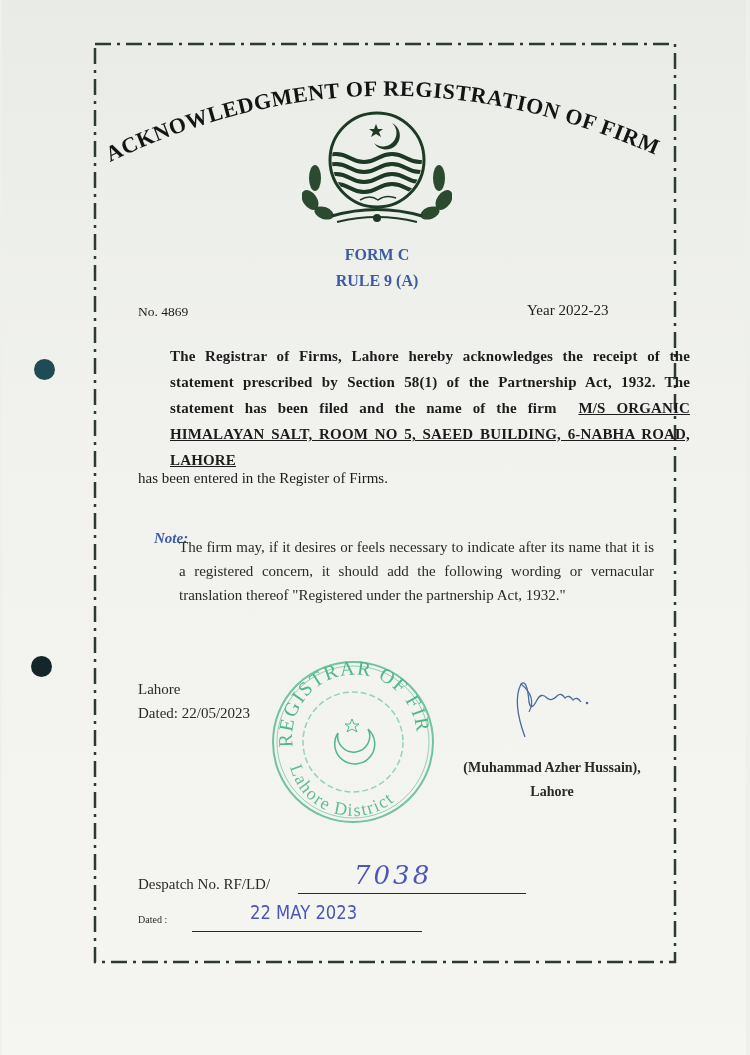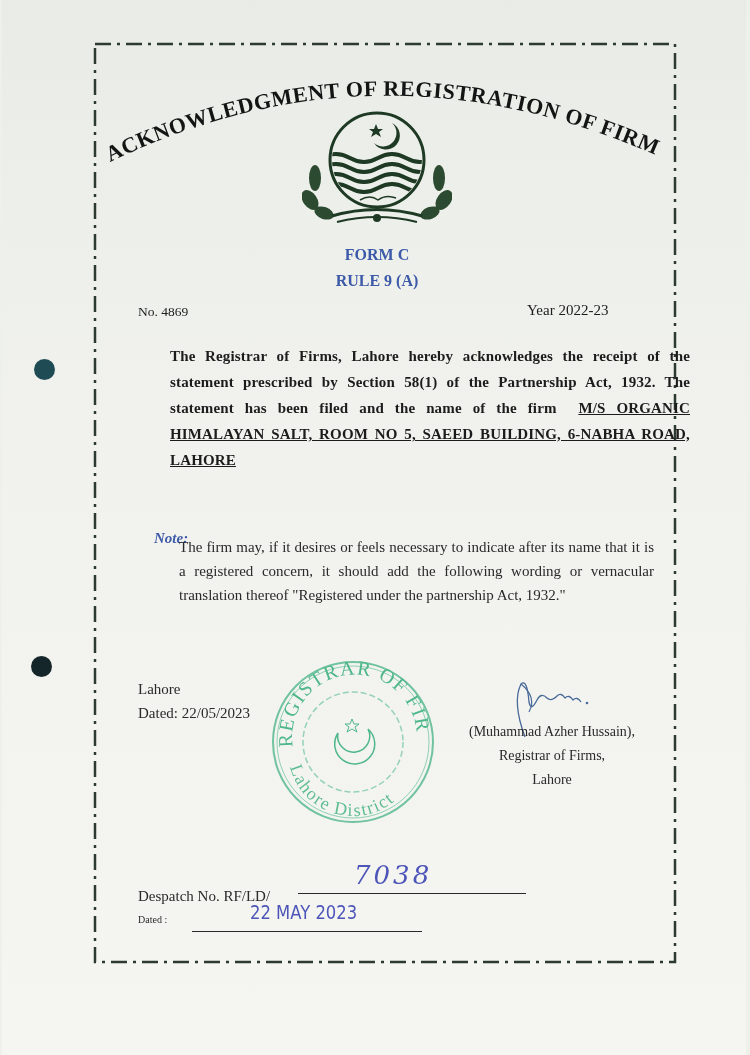--- a/index.html
+++ b/index.html
@@ -28,21 +28,21 @@
   .txt { position:absolute; font-size:14.5px; }
   .bold { font-weight:normal; }
   .para {
     position:absolute; left:136px; width:520px; font-weight:bold;
     font-size:15px; line-height:26px; letter-spacing:0.15px; text-align:justify;margin-left:32px;
   }
   .firm { text-decoration:underline; }
   .note-wrap { position:absolute; left:136px; top:526px; width:520px; font-size:15px; line-height:24px; color:#2a2a2a; }
   .note-label { position:absolute; left:0; top:0; color:#3d5aa8; font-style:italic; font-weight:bold;margin-left:16px; }
   .note-body { position:absolute; left:41px; top:0; width:475px; text-align:justify;margin-top:9px; }
-  .sig-block { position:absolute; left:440px; top:720px; width:220px; text-align:center; font-weight:normal; font-size:14px; line-height:24px; color:#2a2a2a; }
+  .sig-block { position:absolute; left:440px; top:756px; width:220px; text-align:center; font-weight:bold; font-size:14px; line-height:24px; color:#2a2a2a; }
   .stamp { position:absolute; left:266px; top:657px; }
   .signature { position:absolute; left:505px; top:672px; }
   .line { position:absolute; border-bottom:1px solid #2a2a2a; }
   .hand { position:absolute; color:#4d55b8; font-family:"DejaVu Sans", sans-serif; }
 </style>
 </head>
 <body>
 
 <div class="paper">
 
@@ -97,20 +97,21 @@
   <div class="form-c" style="top:246px;">FORM C</div>
   <div class="form-c" style="top:272px;">RULE 9 (A)</div>
 
   <div class="txt bold" style="left:136px; top:304px; font-size:13.5px;">No. 4869</div>
   <div class="txt bold" style="left:525px; top:302px; font-size:15px;">Year 2022-23</div>
 
   <div class="para" style="top:343px;">
     <span>The Registrar of Firms, Lahore hereby acknowledges the receipt of the statement prescribed by Section 58(1) of the Partnership Act, 1932. The statement has been filed and the name of the firm</span>&nbsp;
     <span class="firm">M/S ORGANIC HIMALAYAN SALT, ROOM NO 5, SAEED BUILDING, 6-NABHA ROAD, LAHORE</span>
   </div>
+  <div class="txt" style="left:136px; top:470px; font-size:15px;">has been entered in the Register of Firms.</div>
 
   <div class="note-wrap">
     <span class="note-label">Note:</span>
     <div class="note-body">The firm may, if it desires or feels necessary to indicate after its name that it is a registered concern, it should add the following wording or vernacular translation thereof "Registered under the partnership Act, 1932."</div>
   </div>
 
   <div class="txt" style="left:136px; top:681px; font-size:15px; color:#2a2a2a;">Lahore</div>
   <div class="txt" style="left:136px; top:705px; font-size:15px; color:#2a2a2a;text-align:center;">Dated: 22/05/2023</div>
 
   <svg class="stamp" width="170" height="170" viewBox="0 0 170 170">
@@ -132,25 +133,24 @@
   </svg>
 
   <svg class="signature" width="90" height="70" viewBox="0 0 90 70">
     <path d="M 18 65 Q 5 30 14 12 Q 20 6 22 30 Q 24 40 30 28 Q 34 20 40 26 Q 44 30 50 24 Q 54 20 58 26 Q 62 22 66 28 Q 70 24 74 30" fill="none" stroke="#4a6a9a" stroke-width="1.3"></path>
     <path d="M 14 12 Q 30 25 22 40" fill="none" stroke="#4a6a9a" stroke-width="1.2"></path>
     <circle cx="80" cy="31" r="1.3" fill="#4a6a9a"></circle>
   </svg>
 
   <div class="sig-block">
     <div>(Muhammad Azher Hussain),</div>
-    <div>Registrar of Firms,</div>
     <div>Lahore</div>
   </div>
 
-  <div class="txt" style="left:136px; top:876px; font-size:15px; color:#2a2a2a;margin-top:12px;">Despatch No. RF/LD/</div>
+  <div class="txt" style="left:136px; top:876px; font-size:15px; color:#2a2a2a;">Despatch No. RF/LD/</div>
   <div class="line" style="left:296px; top:893px; width:228px;"></div>
   <div class="hand" style="left:352px; top:860px; font-size:26px; letter-spacing:3px; font-family:'DejaVu Serif', serif; font-style:italic;text-align:center;">7038</div>
 
   <div class="txt" style="left:136px; top:914px; font-size:10px; color:#2a2a2a;">Dated :</div>
   <div class="line" style="left:190px; top:931px; width:230px;"></div>
   <div class="hand" style="left:248px; top:900px; font-size:20px; transform:scaleX(0.82); transform-origin:left;">22 MAY 2023</div>
 
 </div>
 
 </body></html>

